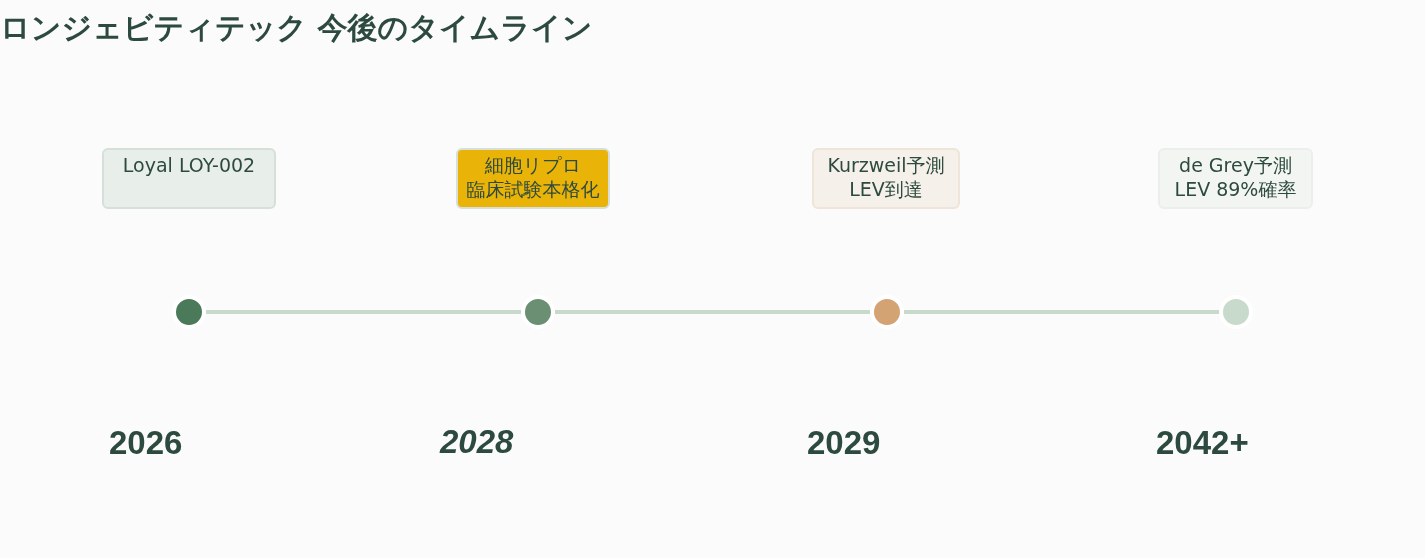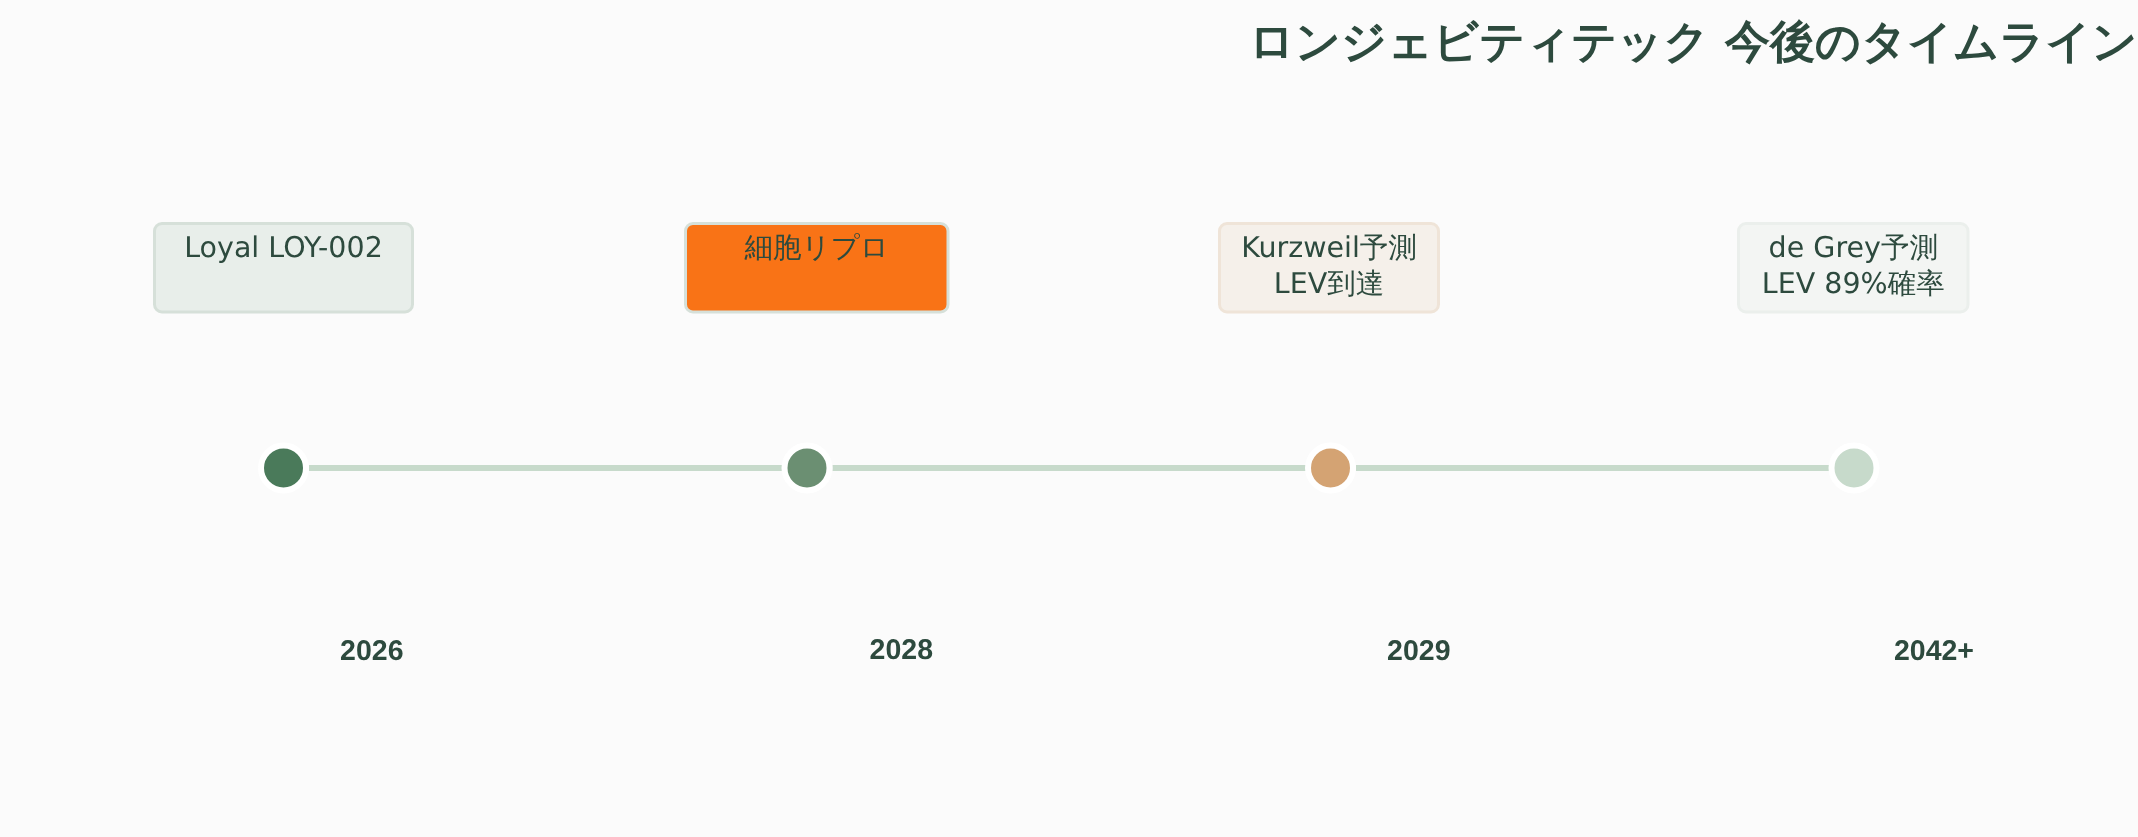--- a/index.html
+++ b/index.html
@@ -6,21 +6,21 @@
     body {
       width: 1425px; height: 558px;
       background: #fbfbfb;
       position: relative;
       overflow: hidden;
       font-family: "DejaVu Sans", "Liberation Sans", sans-serif;
       color: #2d4a3e;
     }
     .title {
       position: absolute; left: 0; top: 8px; width: 1425px;
-      text-align: right; font-size: 30px; font-weight: bold;
+      text-align: left; font-size: 30px; font-weight: bold;
       color: #2d4a3e; letter-spacing: 0px;
     }
     .event-box {
       position: absolute;
       box-sizing: border-box;
       border-radius: 6px;
       border: 2px solid #d8e2da;
       background: #e8eeea;
       padding: 3px 8px;
       text-align: center;
@@ -35,46 +35,47 @@
       background: #c7dacb;
     }
     .dot {
       position: absolute; width: 26px; height: 26px; border-radius: 50%;
       box-sizing: content-box;
       border: 4px solid #ffffff;
       top: 295px;
     }
     .year {
       position: absolute; top: 424px; width: 160px; margin-left: -80px;
-      text-align: right; font-size: 19px; font-weight: bold; color: #2d4a3e;
+      text-align: left; font-size: 33px; font-weight: bold; color: #2d4a3e;
       font-family: "Liberation Sans", "DejaVu Sans", sans-serif;
     }
   </style>
 </head>
 <body>
 
 <div class="title">ロンジェビティテック 今後のタイムライン</div>
 
 <div>
 
   <div class="line-seg" style="left:206px; width:316px;"></div>
   <div class="line-seg" style="left:555px; width:316px;"></div>
   <div class="line-seg" style="left:904px; width:316px;"></div>
 
   <div class="event-box" id="box0" style="left: 102px; top: 148px; width: 174px; height: 61px; background: rgb(232, 238, 234); border-color: rgb(214, 224, 217);">
     <span>Loyal LOY-002</span>
   </div>
   <div class="dot" id="dot0" style="left: 172px; background: rgb(74, 122, 90);"></div>
   <div class="year" style="left:189px;">2026</div>
 
-  <div class="event-box" id="box1" style="left: 456px; top: 148px; width: 177px; height: 61px; background: #f97316; border-color: rgb(214, 224, 217);">
+  <div class="event-box" id="box1" style="left: 456px; top: 148px; width: 154px; height: 61px; background: #eab308; border-color: rgb(214, 224, 217);">
     <span>細胞リプロ</span>
+    <span>臨床試験本格化</span>
   </div>
   <div class="dot" id="dot1" style="left: 521px; background: rgb(107, 143, 114);"></div>
-  <div class="year" style="left:542px; top:423px;">2028</div>
+  <div class="year" style="left:520px; top:423px;font-style:italic;">2028</div>
 
   <div class="event-box" id="box2" style="left: 812px; top: 148px; width: 148px; height: 61px; background: rgb(245, 240, 234); border-color: rgb(239, 228, 216);">
     <span>Kurzweil予測</span>
     <span>LEV到達</span>
   </div>
   <div class="dot" id="dot2" style="left: 870px; background: rgb(212, 163, 115);"></div>
   <div class="year" style="left:887px;">2029</div>
 
   <div class="event-box" id="box3" style="left: 1158px; top: 148px; width: 155px; height: 61px; background: rgb(243, 245, 243); border-color: rgb(235, 239, 236);">
     <span>de Grey予測</span>

